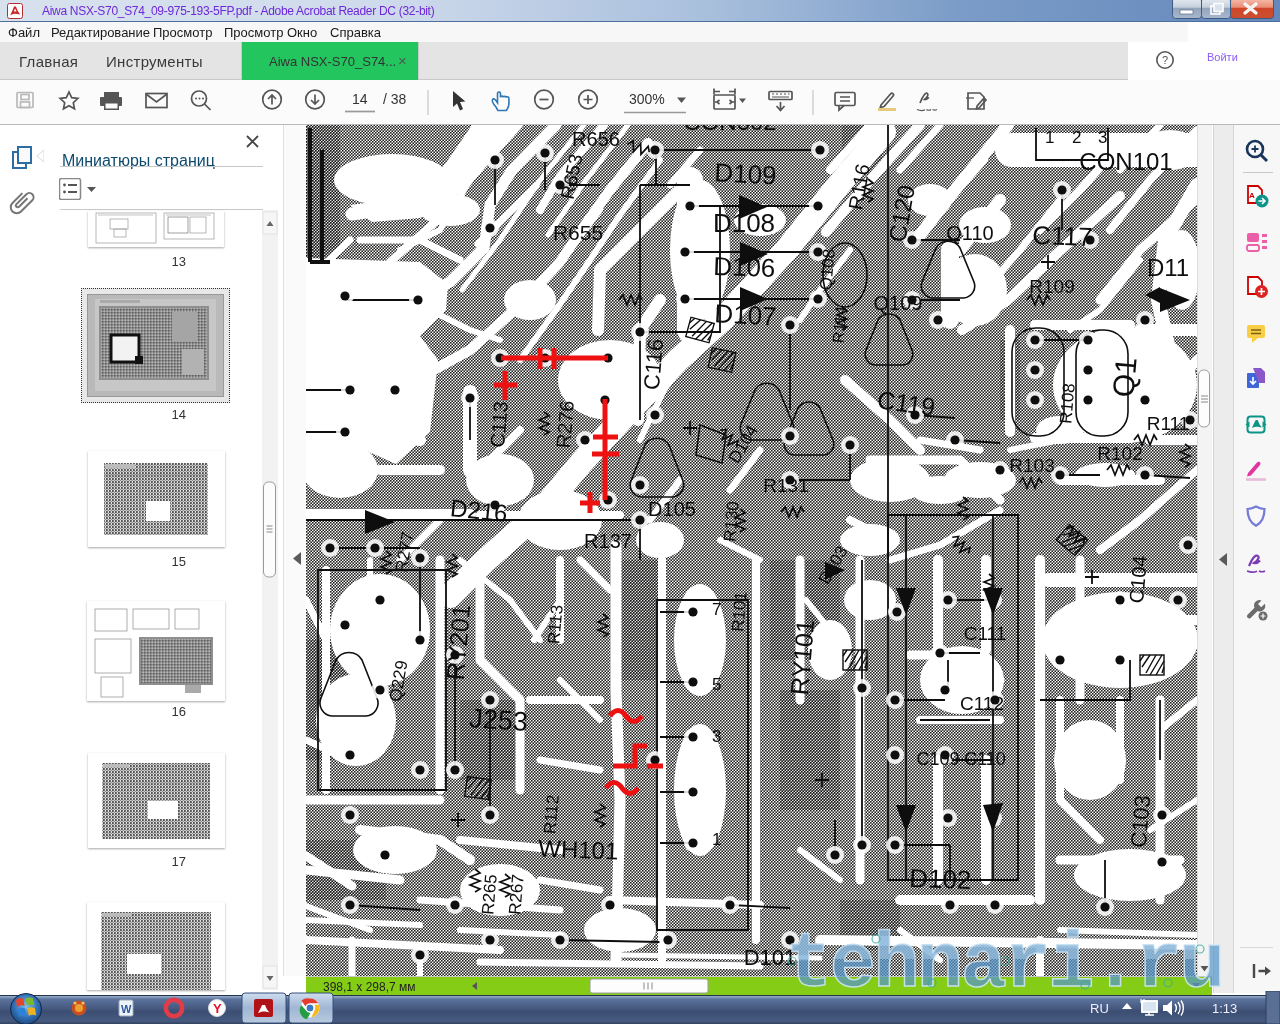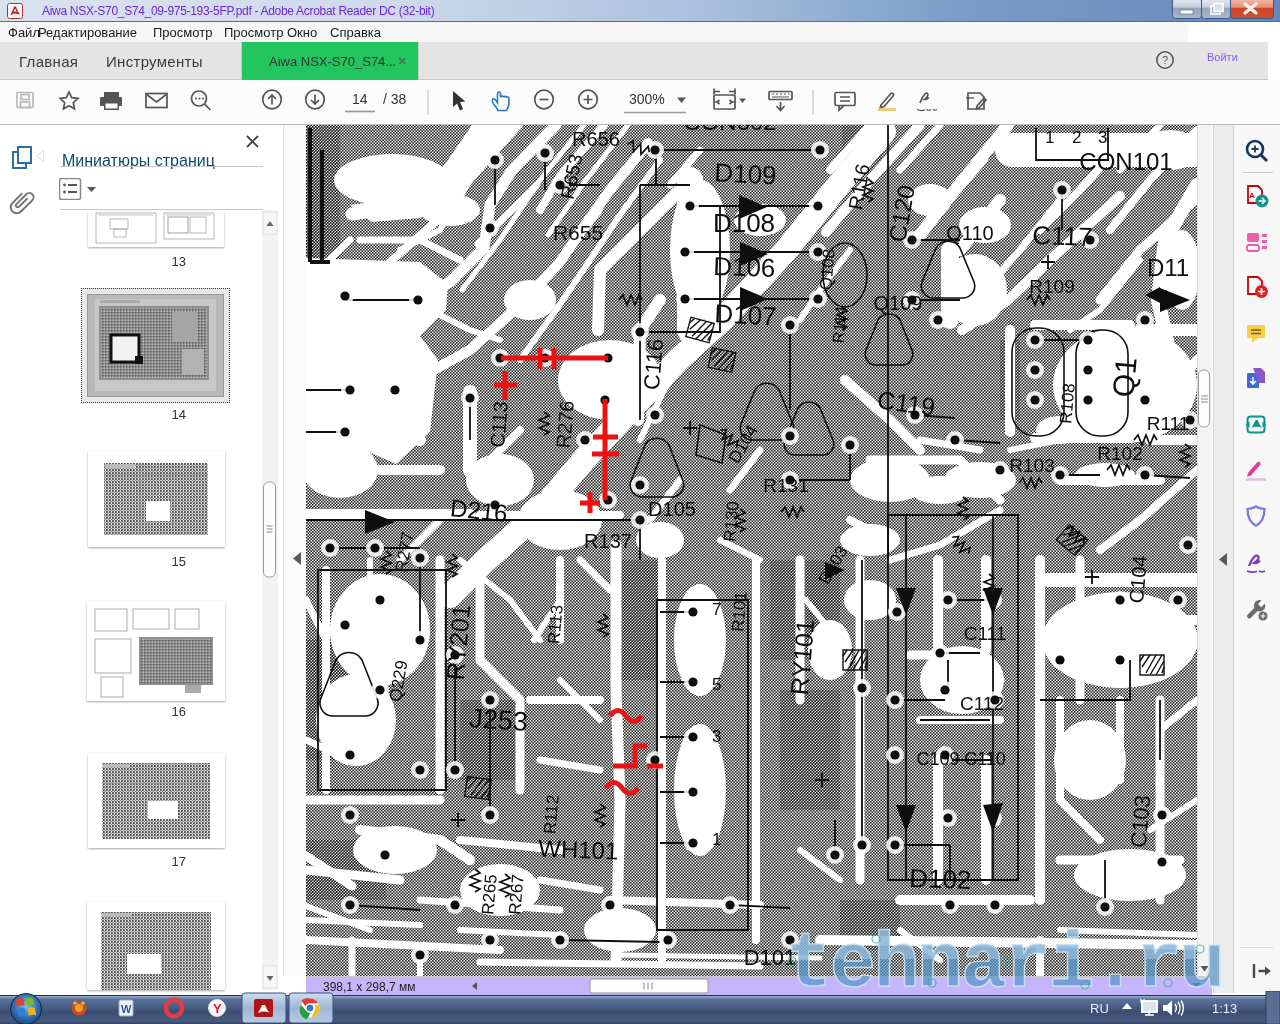--- a/index.html
+++ b/index.html
@@ -1,27 +1,27 @@
 <!DOCTYPE html>
 <html><head><meta charset="utf-8"><style>
 *{margin:0;padding:0;box-sizing:border-box}
 body{width:1280px;height:1024px;overflow:hidden;font-family:"Liberation Sans",sans-serif;position:relative;background:#fff}
 .abs{position:absolute}
 #titlebar{left:0;top:0;width:1280px;height:22px;background:linear-gradient(90deg,#d8e2ee 0%,#cfdaec 30%,#a9c0dd 55%,#7b9cc8 75%,#6488bb 100%);border-bottom:1px solid #4d6f9d}
 #titletxt{left:42px;top:4px;font-size:12px;color:#6d28d9;letter-spacing:-0.3px}
 #menubar{left:0;top:22px;width:1188px;height:20px;background:#f7f7f7;color:#1a1a1a;font-size:13px}
 #menubar span{position:absolute;top:3px}
-#tabbar{left:0;top:42px;width:1268px;height:38px;background:#e4e4e4;border-bottom:1px solid #c9c9c9;font-size:15px;color:#3a3a3a;letter-spacing:0.3px}
+#tabbar{left:0;top:42px;width:1128px;height:38px;background:#e4e4e4;border-bottom:1px solid #c9c9c9;font-size:15px;color:#3a3a3a;letter-spacing:0.3px}
 #activetab{left:241px;top:42px;width:178px;height:38px;background:#22c55e;border-left:1px solid #c9c9c9;border-right:1px solid #c9c9c9;font-size:13px;color:#333}
 #toolbar{left:0;top:80px;width:1280px;height:45px;background:#fbfbfb;border-bottom:1px solid #b9b9b9}
 .sepline{position:absolute;background:#c8c8c8;height:1px}
 #pscroll{left:262px;top:210px;width:16px;height:780px;background:#f2f2f2}
 #splitter{left:283px;top:125px;width:23px;height:851px;background:#fafafa;border-left:1px solid #e0e0e0}
 #vscroll{left:1197px;top:125px;width:15px;height:851px;background:#f3f3f3;border-left:1px solid #dcdcdc}
-#statusbar{left:306px;top:976px;width:906px;height:19px;background:#c4b5fd;border-top:1px solid #c8c8c8;font-size:12px;color:#222}
+#statusbar{left:306px;top:976px;width:906px;height:19px;background:#84cc16;border-top:1px solid #c8c8c8;font-size:12px;color:#222}
 #rightpanel{left:1234px;top:125px;width:46px;height:868px;background:#f7f7f7}
 #gutter{left:1213px;top:125px;width:21px;height:868px;background:#ececec;border-left:1px solid #d5d5d5;border-right:1px solid #d5d5d5}
 #taskbar{left:0;top:995px;width:1280px;height:29px;background:linear-gradient(180deg,#97aecb 0%,#5a729b 12%,#46587e 45%,#3c4e72 55%,#465a80 90%,#31415f 100%);border-top:1px solid #24324c}
 .thumb{position:absolute;background:#fff;box-shadow:0 1px 2px rgba(0,0,0,.35)}
 .tlabel{position:absolute;font-size:13px;color:#333;width:60px;text-align:right}
 </style></head><body>
 
 <div id="titlebar" class="abs"></div>
 <svg class="abs" style="left:7px;top:3px" width="16" height="16">
 <rect x="0.5" y="0.5" width="15" height="15" rx="2" fill="#fff" stroke="#b03030"></rect>
@@ -51,21 +51,21 @@
 <rect x="8" y="10" width="13" height="4" fill="#fff" stroke="#5a6e8c" stroke-width="0.7"></rect>
 <g transform="translate(36,3)">
       <rect x="3" y="3" width="9" height="8" fill="none" stroke="#fff" stroke-width="1.6"></rect>
       <rect x="6" y="0.5" width="9" height="8" fill="#d9e2ec" stroke="#fff" stroke-width="1.6"></rect>
     </g>
 <path d="M73 4 L84 13 M84 4 L73 13" stroke="#fff" stroke-width="3.2" stroke-linecap="round"></path>
 <path d="M73 4 L84 13 M84 4 L73 13" stroke="#eee" stroke-width="1.6" stroke-linecap="round"></path>
 </svg>
 <div id="menubar" class="abs">
     <span style="left:8px">Файл</span>
-    <span style="left:38px">Редактирование</span>
+    <span style="left:51px">Редактирование</span>
     <span style="left:153px">Просмотр</span>
     <span style="left:224px">Просмотр</span>
     <span style="left:287px">Окно</span>
     <span style="left:330px">Справка</span>
   </div>
 <div id="tabbar" class="abs">
     <span class="abs" style="left:19px;top:11px">Главная</span>
     <span class="abs" style="left:106px;top:11px">Инструменты</span>
   </div>
 <div id="activetab" class="abs">

